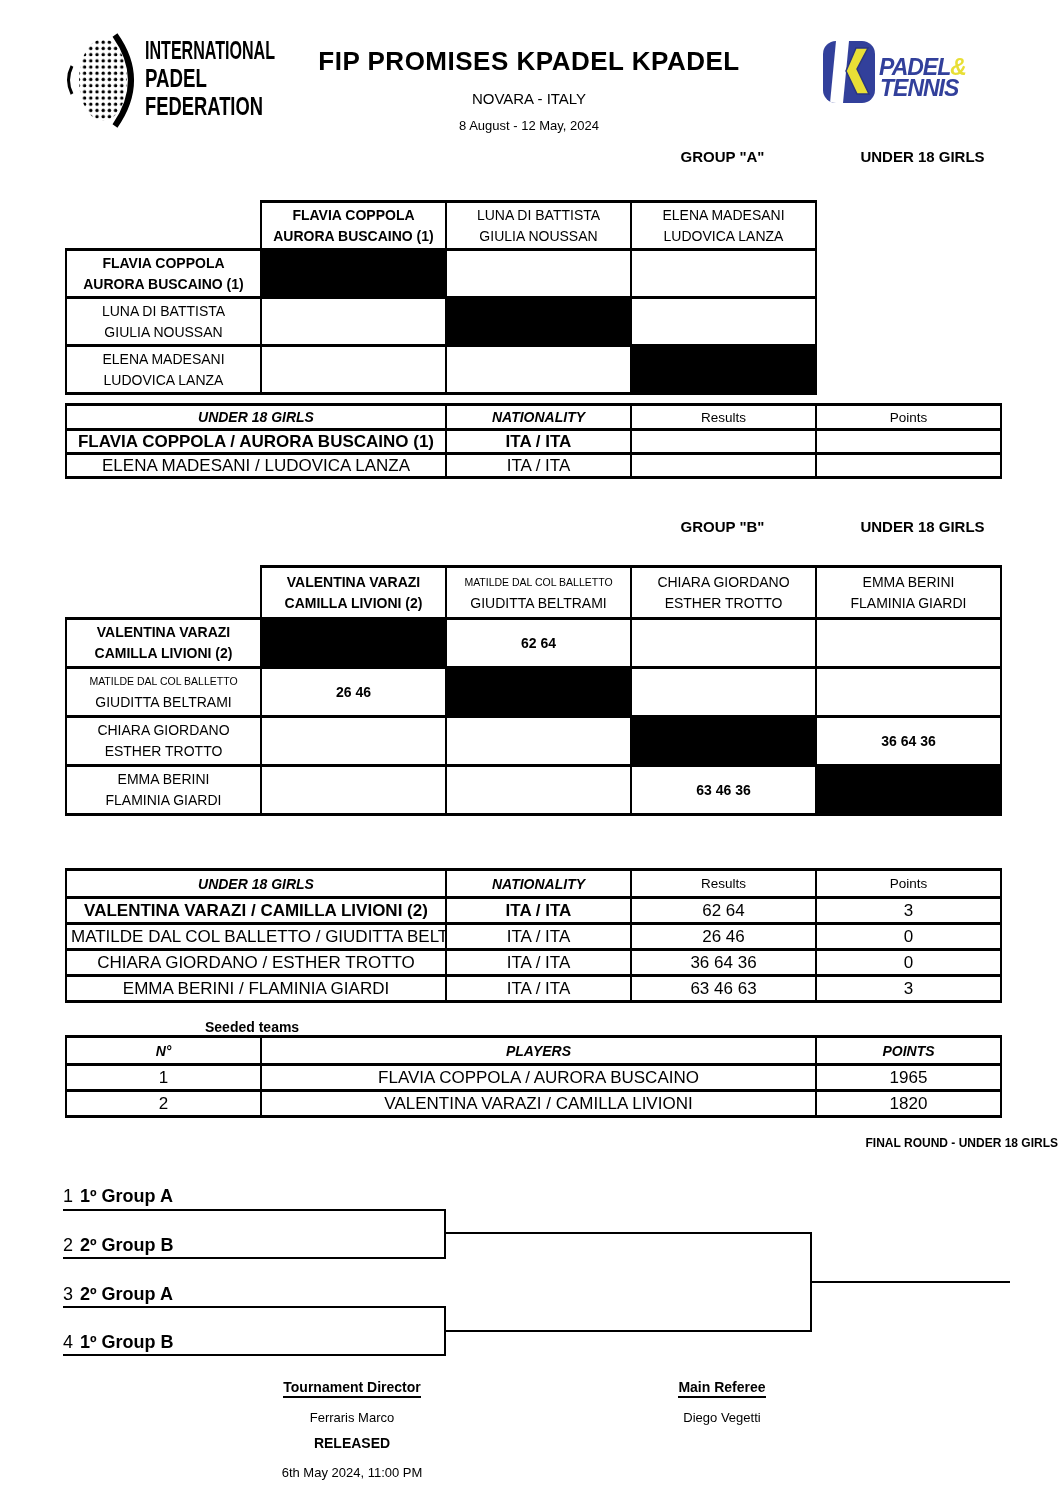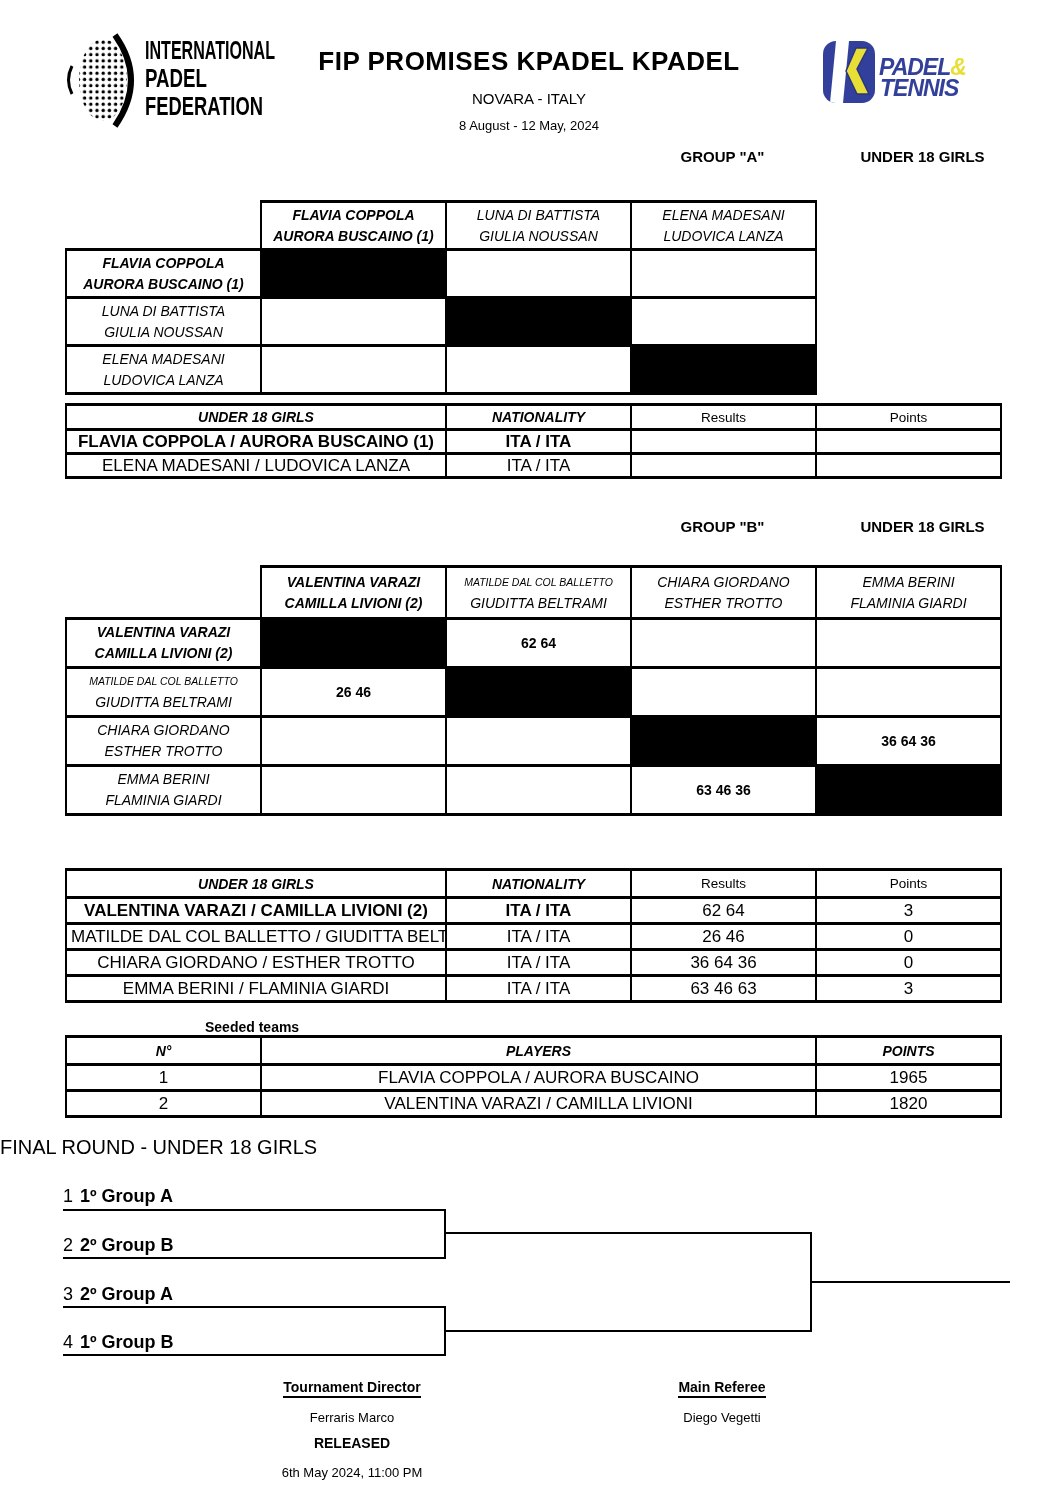--- a/index.html
+++ b/index.html
@@ -23,35 +23,35 @@
            font-size:15px;font-weight:bold;}
 
   
   table{border-collapse:collapse;position:absolute;table-layout:fixed;}
   td,th{border:2px solid #000;border-top-width:3px;border-bottom-width:3px;
         padding:0 4px;text-align:center;vertical-align:middle;font-weight:normal;
         overflow:hidden;white-space:nowrap;}
   .corner{border:none;background:#fff;}
   .blk{background:#000;}
   .b{font-weight:bold;}
-  .name{font-size:14px;line-height:21px;font-style:italic;}
+  .name{font-size:14px;line-height:21px;}
   .small{font-size:10.5px;}
   .score{font-size:14px;font-weight:bold;}
   .rhead{font-size:14px;font-style:italic;font-weight:bold;}
   .rhead2{font-size:13.5px;}
   .rcell{font-size:17px;}
   .grid-a tr{height:48px;} .grid-b tr{height:49px;} .grid-b tr.hr{height:52px;}
   .res-a tr{height:24px;} .res-a tr.hr{height:25px;}
   .res-b tr{height:26px;} .res-b tr.hr{height:28px;}
   .seed tr{height:26px;} .seed tr.hr{height:28px;}
   .seed-label{position:absolute;left:205px;top:1013px;font-size:14px;font-weight:bold;margin-top:6px;}
 
   
-  .final-title{position:absolute;left:0;right:0;top:1136px;text-align:left;
-               font-size:20px;font-weight:normal;}
+  .final-title{position:absolute;left:0;right:0;top:1136px;text-align:right;
+               font-size:12px;font-weight:bold;}
   .br-label{position:absolute;left:63px;font-size:18px;}
   .br-label .num{font-weight:normal;margin-right:7px;}
   .br-label .lbl{font-weight:bold;}
   .hl,.vl{position:absolute;background:#000;}
   .hl{height:2px;} .vl{width:2px;}
 
   
   .foot{position:absolute;text-align:center;width:280px;}
   .foot .head{font-size:14px;font-weight:bold;border-bottom:2px solid #000;
               padding-bottom:1px;display:inline-block;}

